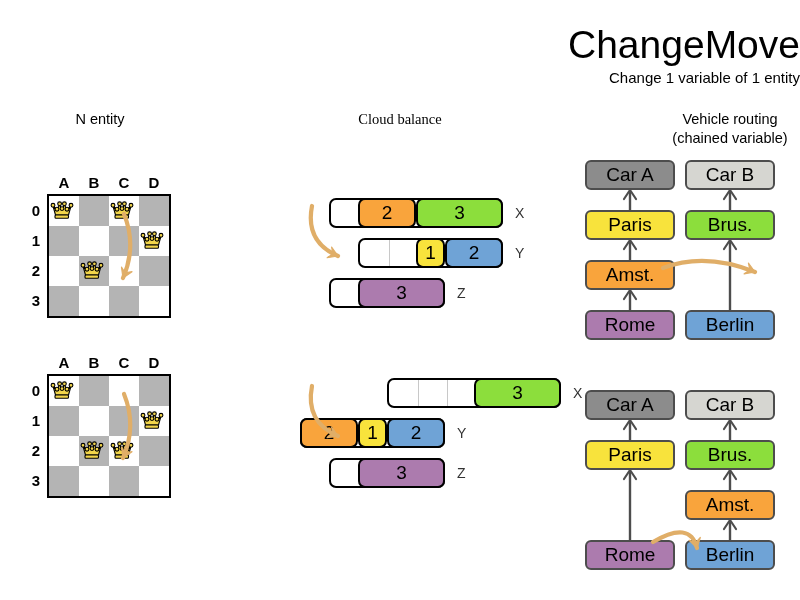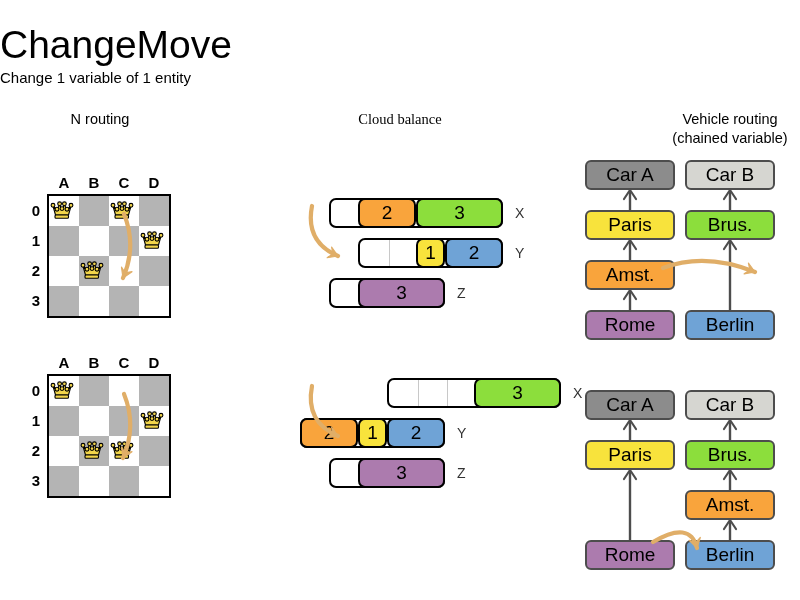--- a/index.html
+++ b/index.html
@@ -15,30 +15,30 @@
     font-family: "Liberation Sans", sans-serif;
     color: #000000;
     overflow: hidden;
   }
   .abs { position: absolute; }
 
   
   #page-title {
     position: absolute;
     top: 22px; left: 0; width: 800px;
-    text-align: left;
+    text-align: right;
     font-size: 39px;
     font-weight: 400;
     line-height: 46px;
     letter-spacing: 0px;
   }
   #page-subtitle {
     position: absolute;
     top: 69px; left: 0; width: 800px;
-    text-align: left;
+    text-align: right;
     font-size: 15px;
     font-weight: 400;
   }
   .col-header {
     position: absolute;
     text-align: center;
     font-size: 14.5px;
     line-height: 19px;
   }
   #header-nqueens { top: 110px; left: 0px; width: 200px; }
@@ -126,21 +126,21 @@
     text-align: center;
     color: #000;
   }
 </style>
 </head>
 <body>
 
 <div id="page-title">ChangeMove</div>
 <div id="page-subtitle">Change 1 variable of 1 entity</div>
 
-<div class="col-header" id="header-nqueens">N routing</div>
+<div class="col-header" id="header-nqueens">N entity</div>
 <div class="col-header" id="header-cloud">Cloud balance</div>
 <div class="col-header" id="header-vrp">
   <div>Vehicle routing</div>
   <div>(chained variable)</div>
 </div>
 
 <div class="board-wrap" id="board-before" style="left: 25px; top: 172px; width: 180px; height: 170px;">
     <div class="file-label" style="left: 24px; top: 2px;">A</div>
     <div class="file-label" style="left: 54px; top: 2px;">B</div>
     <div class="file-label" style="left: 84px; top: 2px;">C</div>

